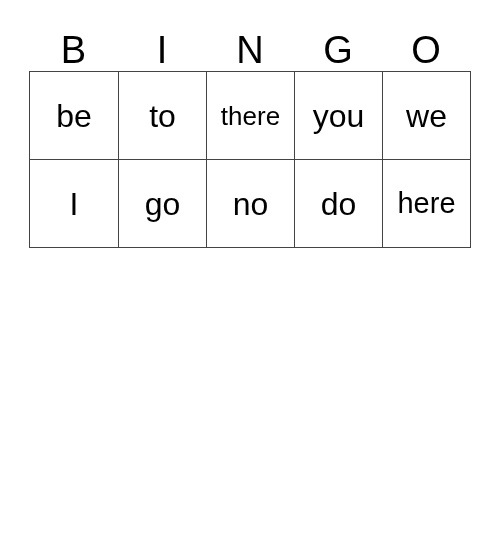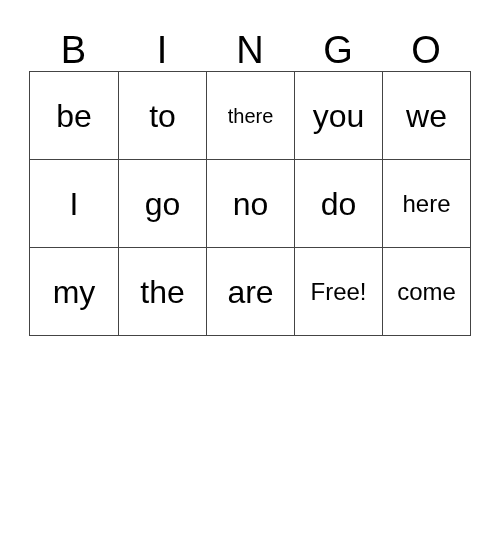--- a/index.html
+++ b/index.html
@@ -73,22 +73,22 @@
   col.c4 { width: 88px; }
 
   .cell-text {
     display: block;
     font-size: 32px;
     line-height: 1;
     font-weight: 400;
     color: #000000;
   }
   
-  .cell-text.fit-5 { font-size: 20px; }
-  .cell-text.fit-4 { font-size: 24px; }
+  .cell-text.fit-5 { font-size: 26px; }
+  .cell-text.fit-4 { font-size: 29px; }
 </style>
 </head>
 <body>
 
 <div id="card">
 
   <div id="header-row">
     <div class="header-cell c0">B</div>
     <div class="header-cell c1">I</div>
     <div class="header-cell c2">N</div>
@@ -132,33 +132,16 @@
         <td>
             <span class="cell-text">no</span>
           </td>
         <td>
             <span class="cell-text">do</span>
           </td>
         <td>
             <span class="cell-text fit-4">here</span>
           </td>
       </tr>
-      <tr>
-        <td>
-            <span class="cell-text">my</span>
-          </td>
-        <td>
-            <span class="cell-text">the</span>
-          </td>
-        <td>
-            <span class="cell-text">are</span>
-          </td>
-        <td>
-            <span class="cell-text fit-4">Free!</span>
-          </td>
-        <td>
-            <span class="cell-text fit-4">come</span>
-          </td>
-      </tr>
     </tbody>
   </table>
 
 </div>
 
 </body></html>

